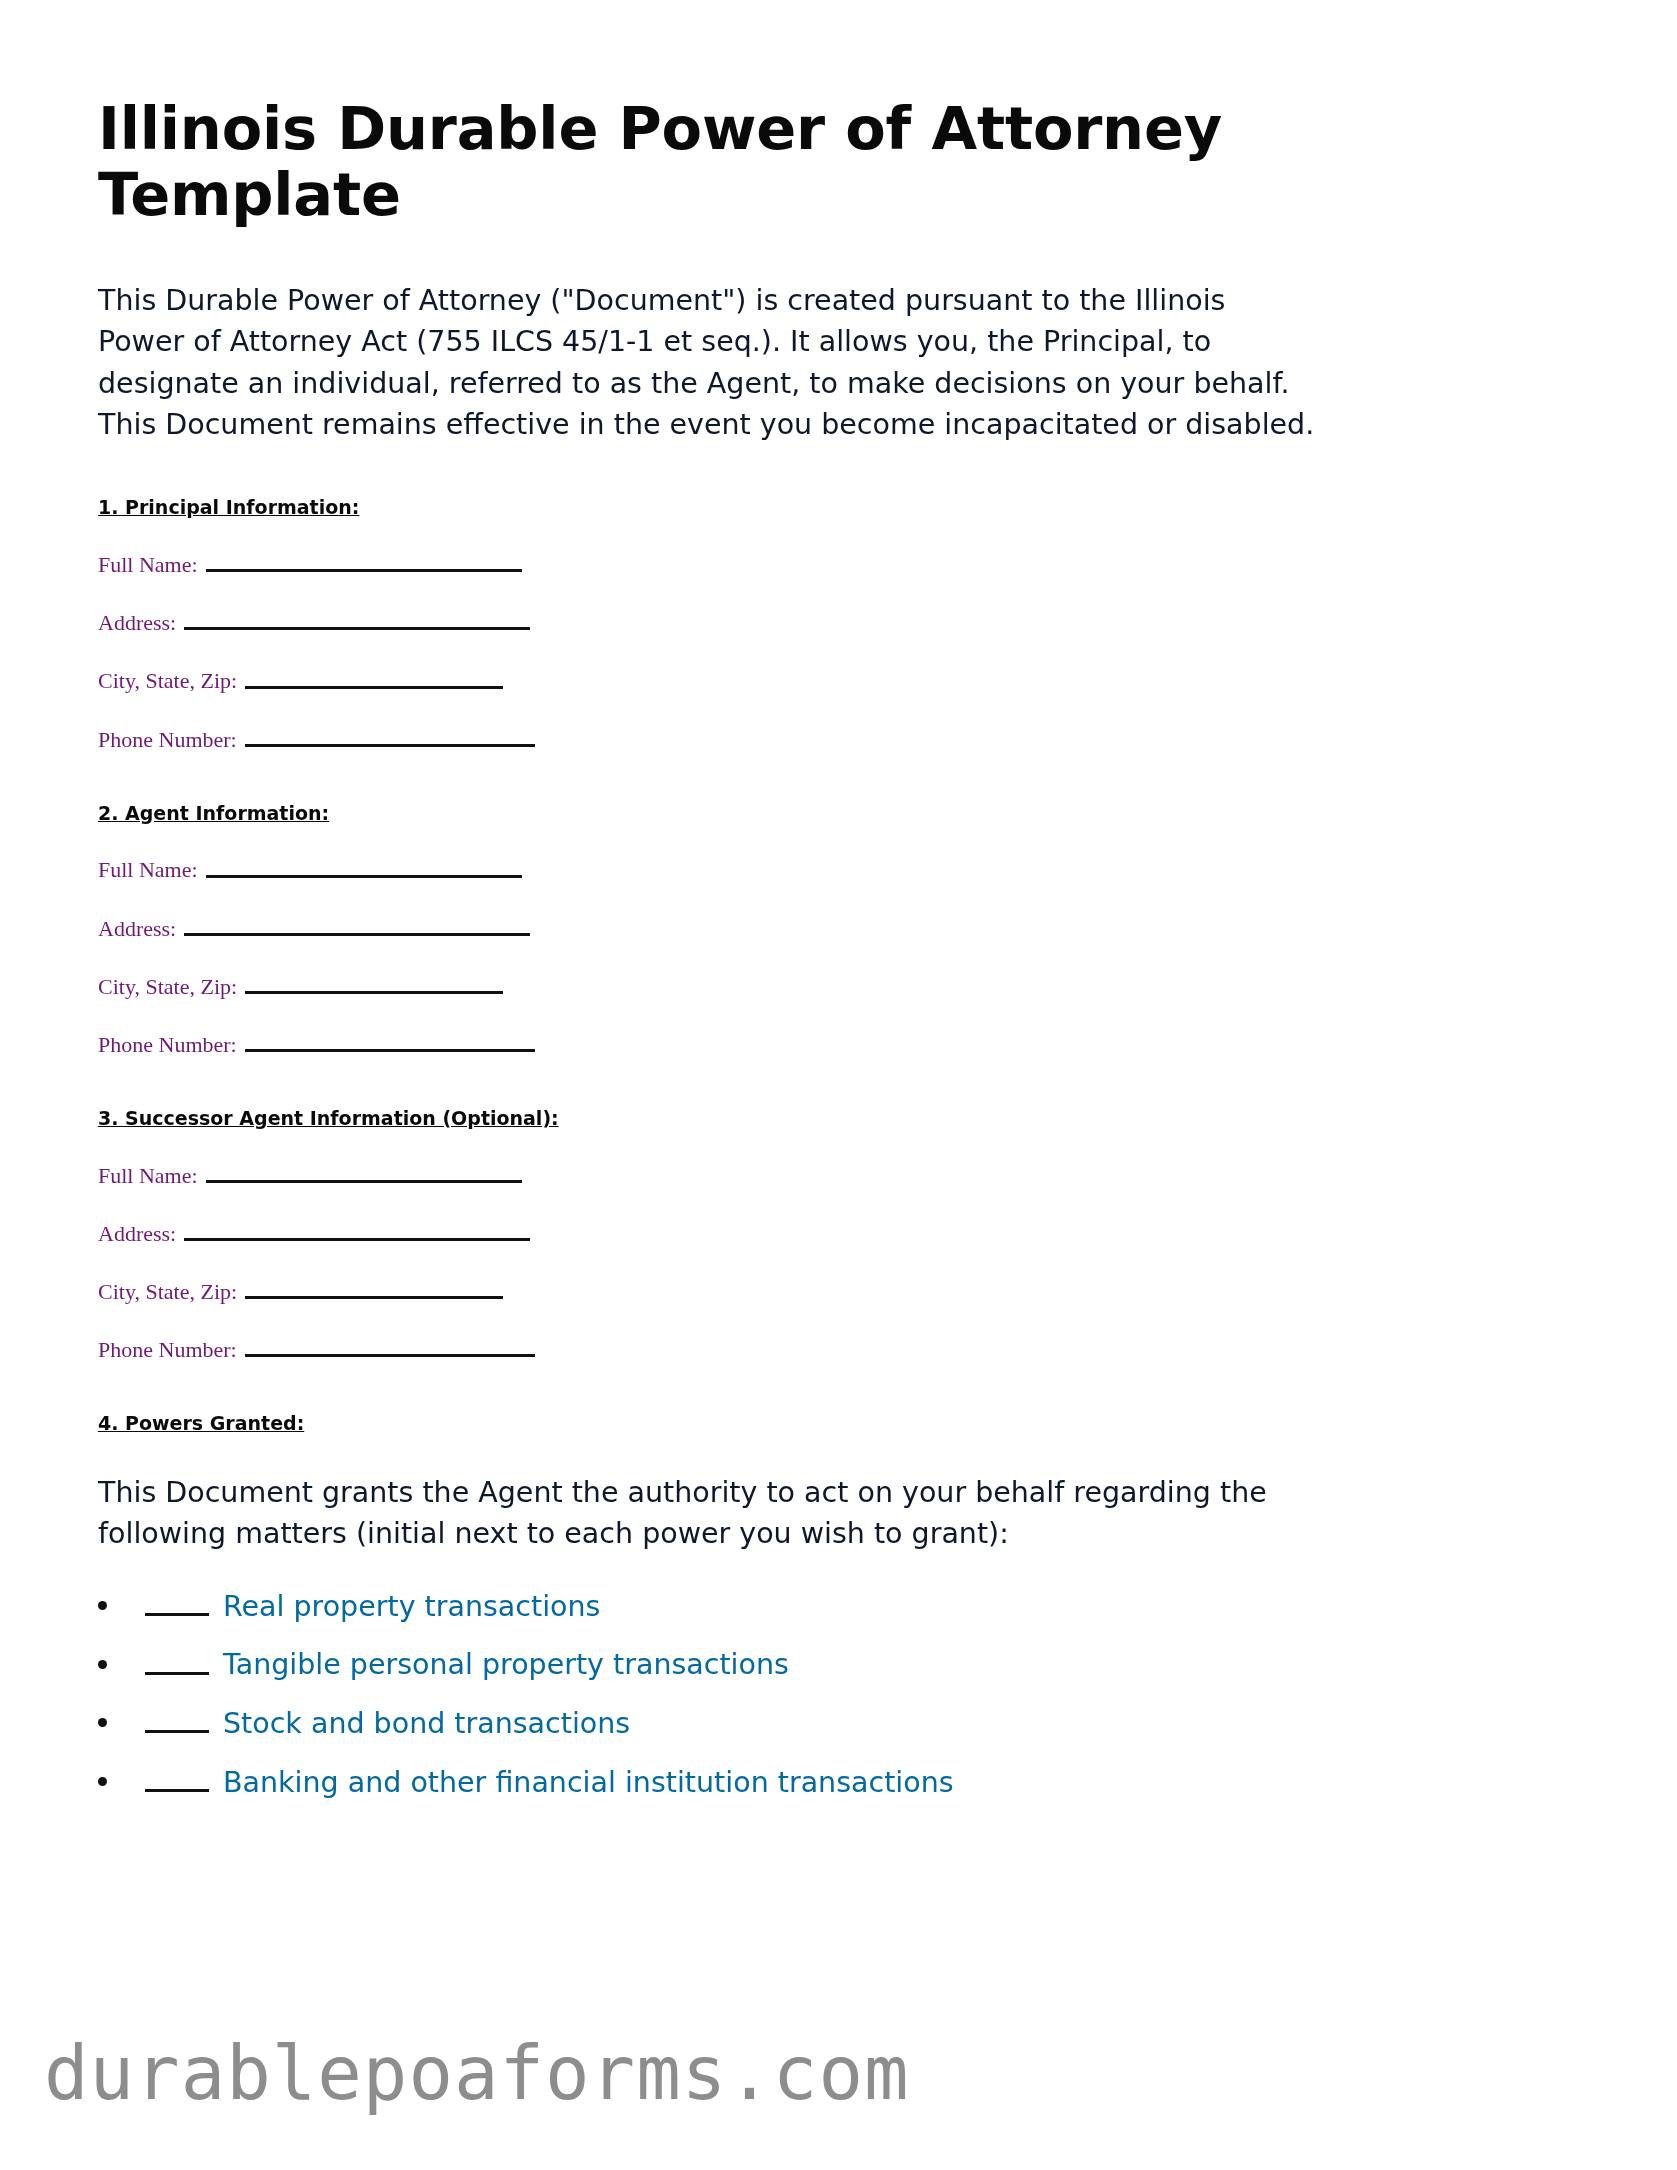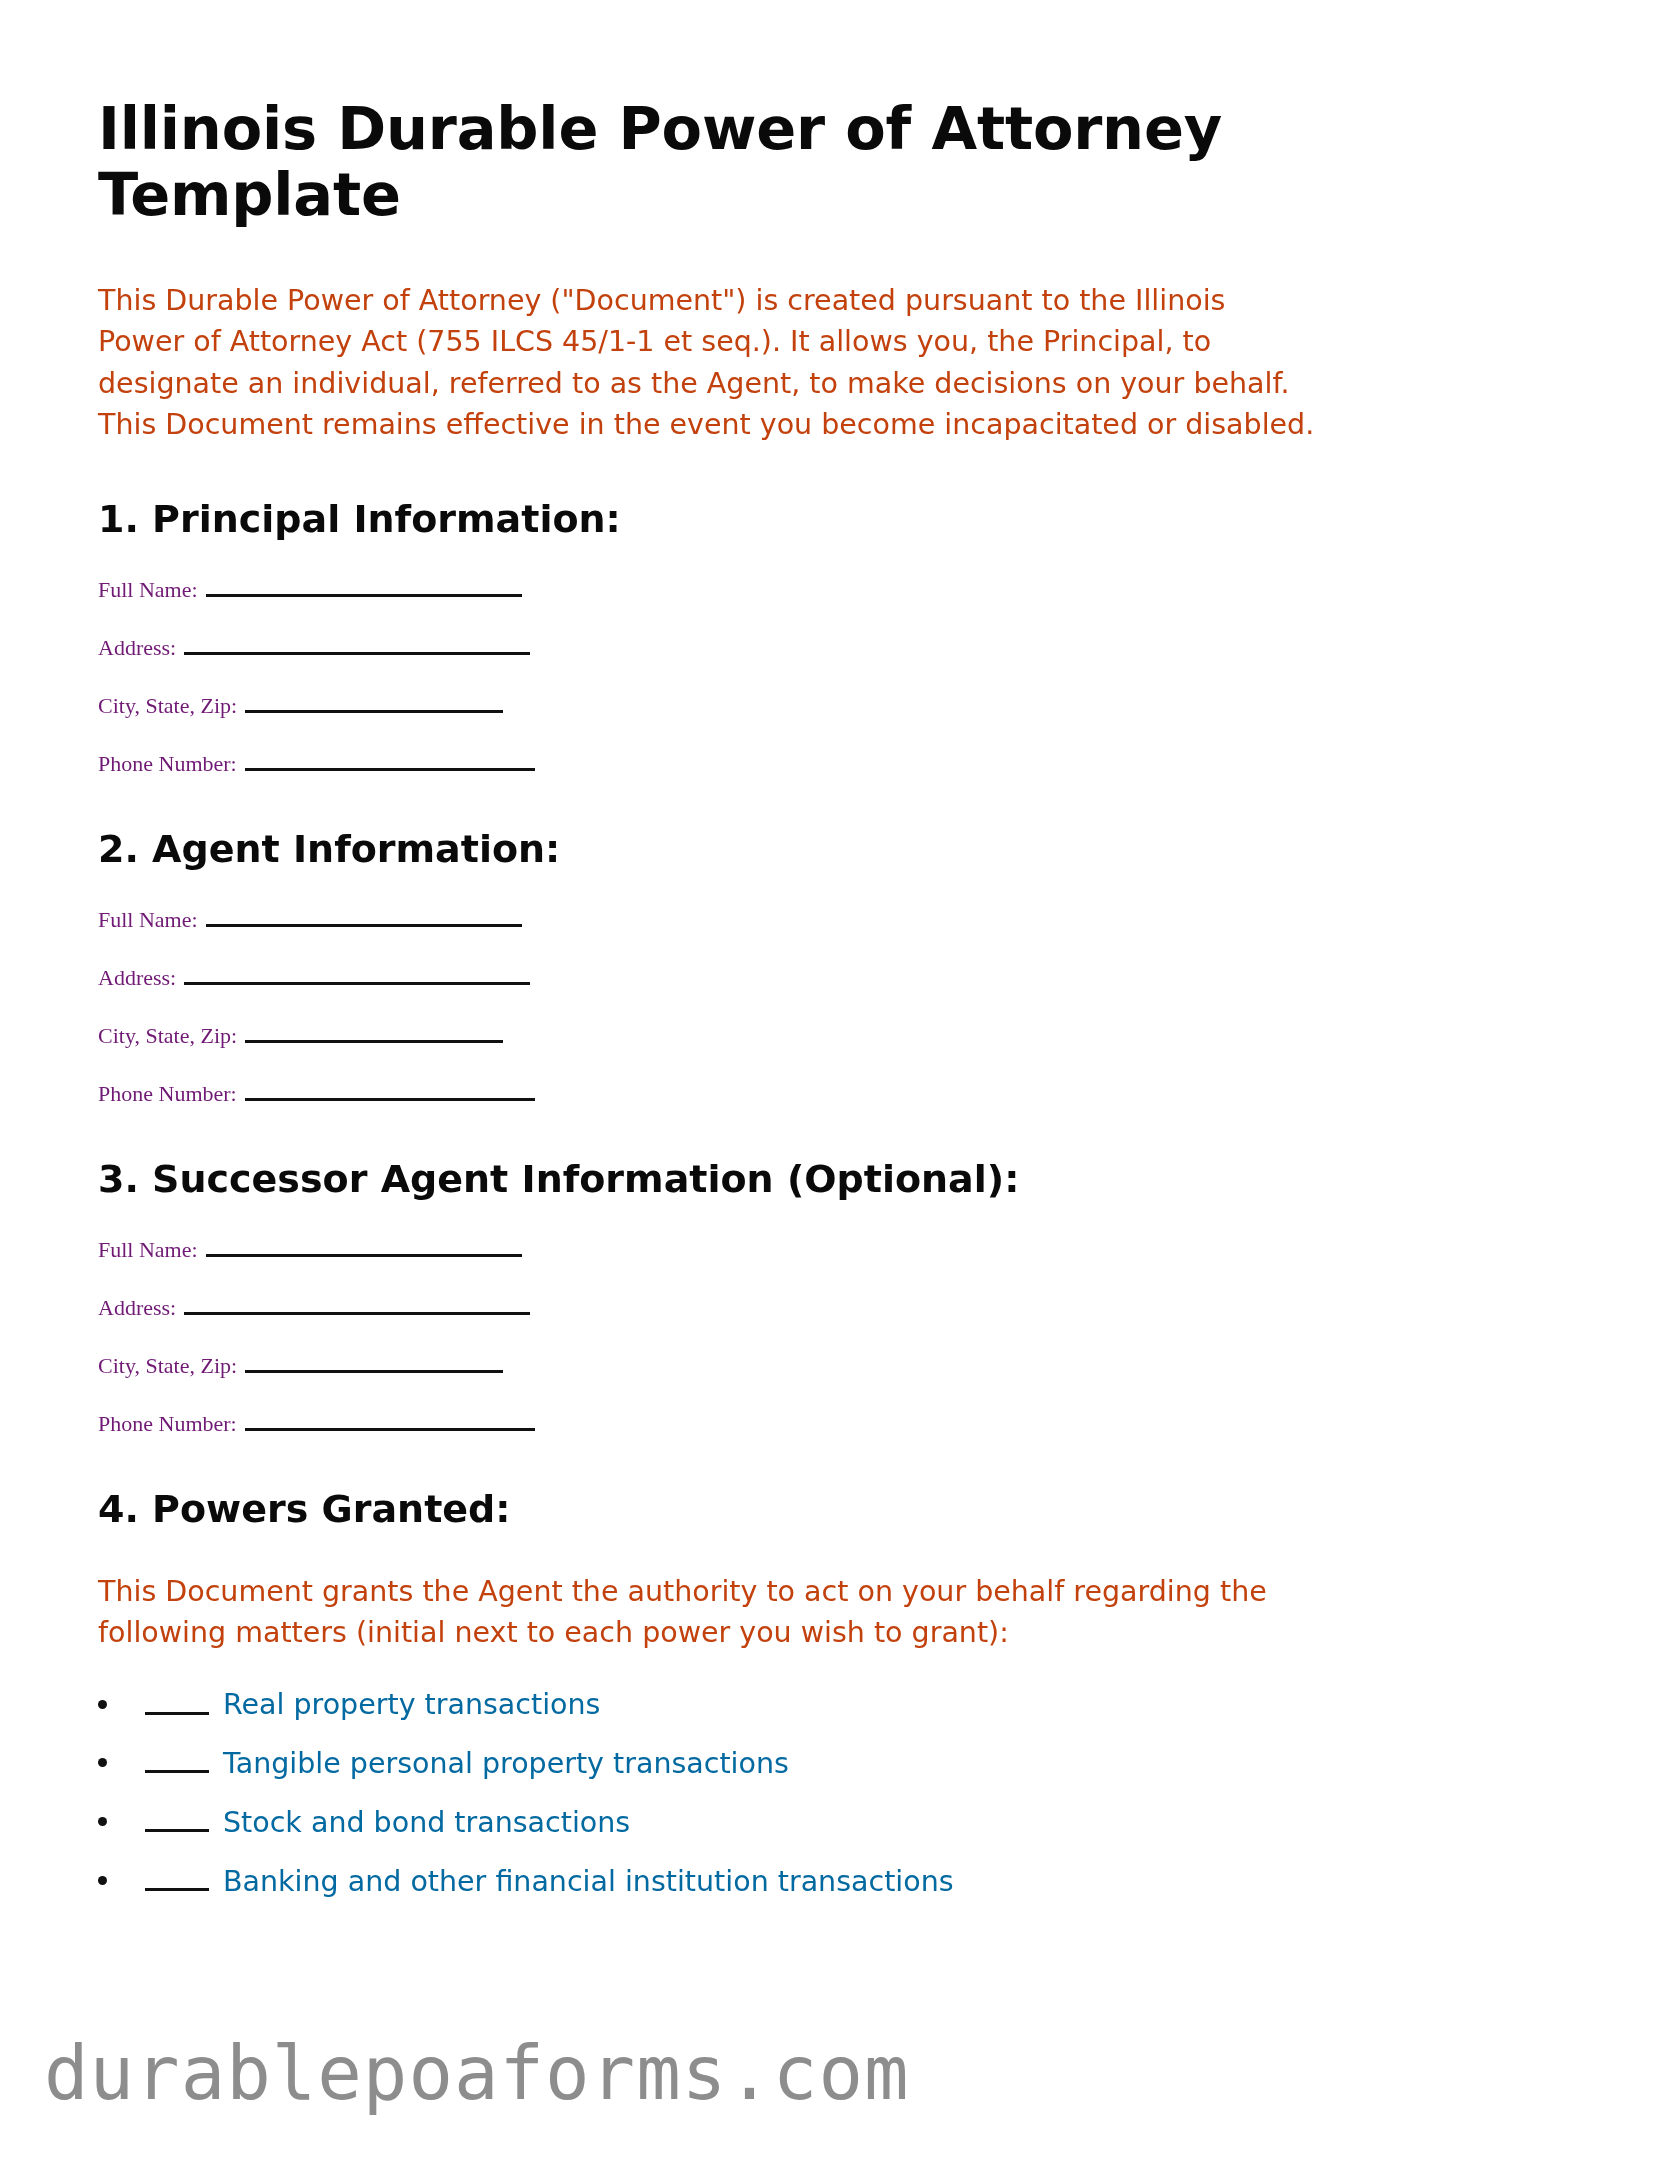--- a/index.html
+++ b/index.html
@@ -39,33 +39,34 @@
     max-width: 1280px;
     color: #0a0a0a;
   }
 
   
   .para {
     font-size: 28.5px;
     line-height: 1.45;
     margin: 0;
     max-width: 1460px;
-    color: #c2410c;
+    color: #0f172a;
   }
   .intro {
     margin-top: 52px;
   }
 
   
   .section-heading {
-    font-size: 38px;
+    font-size: 19px;
     font-weight: bold;
     line-height: 1.3;
     margin: 0;
     color: #0a0a0a;
+    text-decoration: underline;
   }
   .sp-h-1 { margin-top: 50px; }
   .sp-h-2 { margin-top: 50px; }
   .sp-h-3 { margin-top: 50px; }
   .sp-h-4 { margin-top: 50px; }
 
   
   .fields {
     margin-top: 14px;
   }

